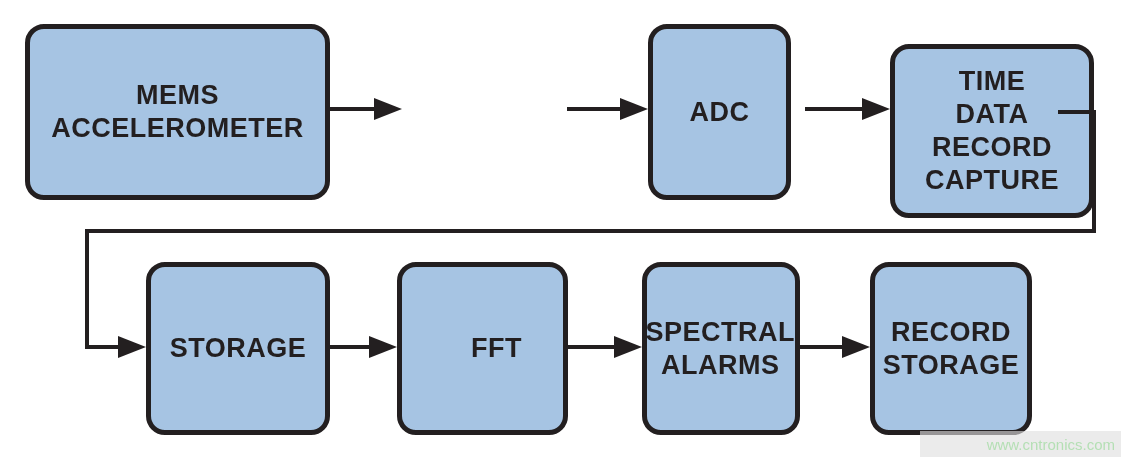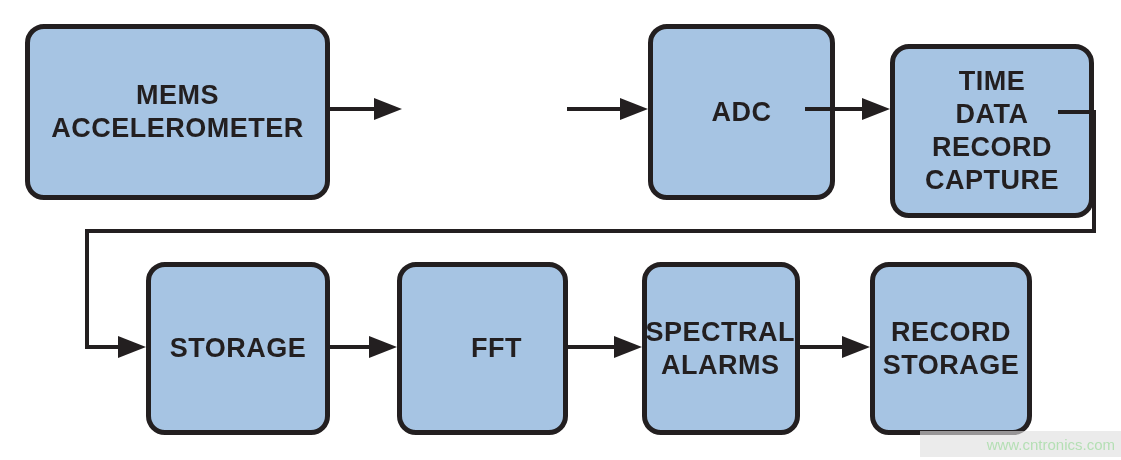--- a/index.html
+++ b/index.html
@@ -30,21 +30,21 @@
     font-size: 27px;
     line-height: 33px;
     letter-spacing: 0.5px;
     color: var(--text-color, #231f20);
     text-align: center;
     white-space: pre-line;
   }
   
   .n1 { left: 25px;  top: 24px; width: 305px; height: 176px; }
   .n2 { left: 402px; top: 24px; width: 167px; height: 176px; }
-  .n3 { left: 648px; top: 24px; width: 187px; height: 176px; }
+  .n3 { left: 648px; top: 24px; width: 143px; height: 176px; }
   .n4 { left: 890px; top: 24px; width: 204px; height: 174px; margin-top: 20px; }
   
   .n5 { left: 146px; top: 262px; width: 184px; height: 173px; }
   .n6 { left: 397px; top: 262px; width: 171px; height: 173px; padding-left: 28px; }
   .n7 { left: 642px; top: 262px; width: 158px; height: 173px; justify-content: flex-end; }
   .n8 { left: 870px; top: 262px; width: 162px; height: 173px; }
 
   .h-line {
     position: absolute;
     height: 4px;

